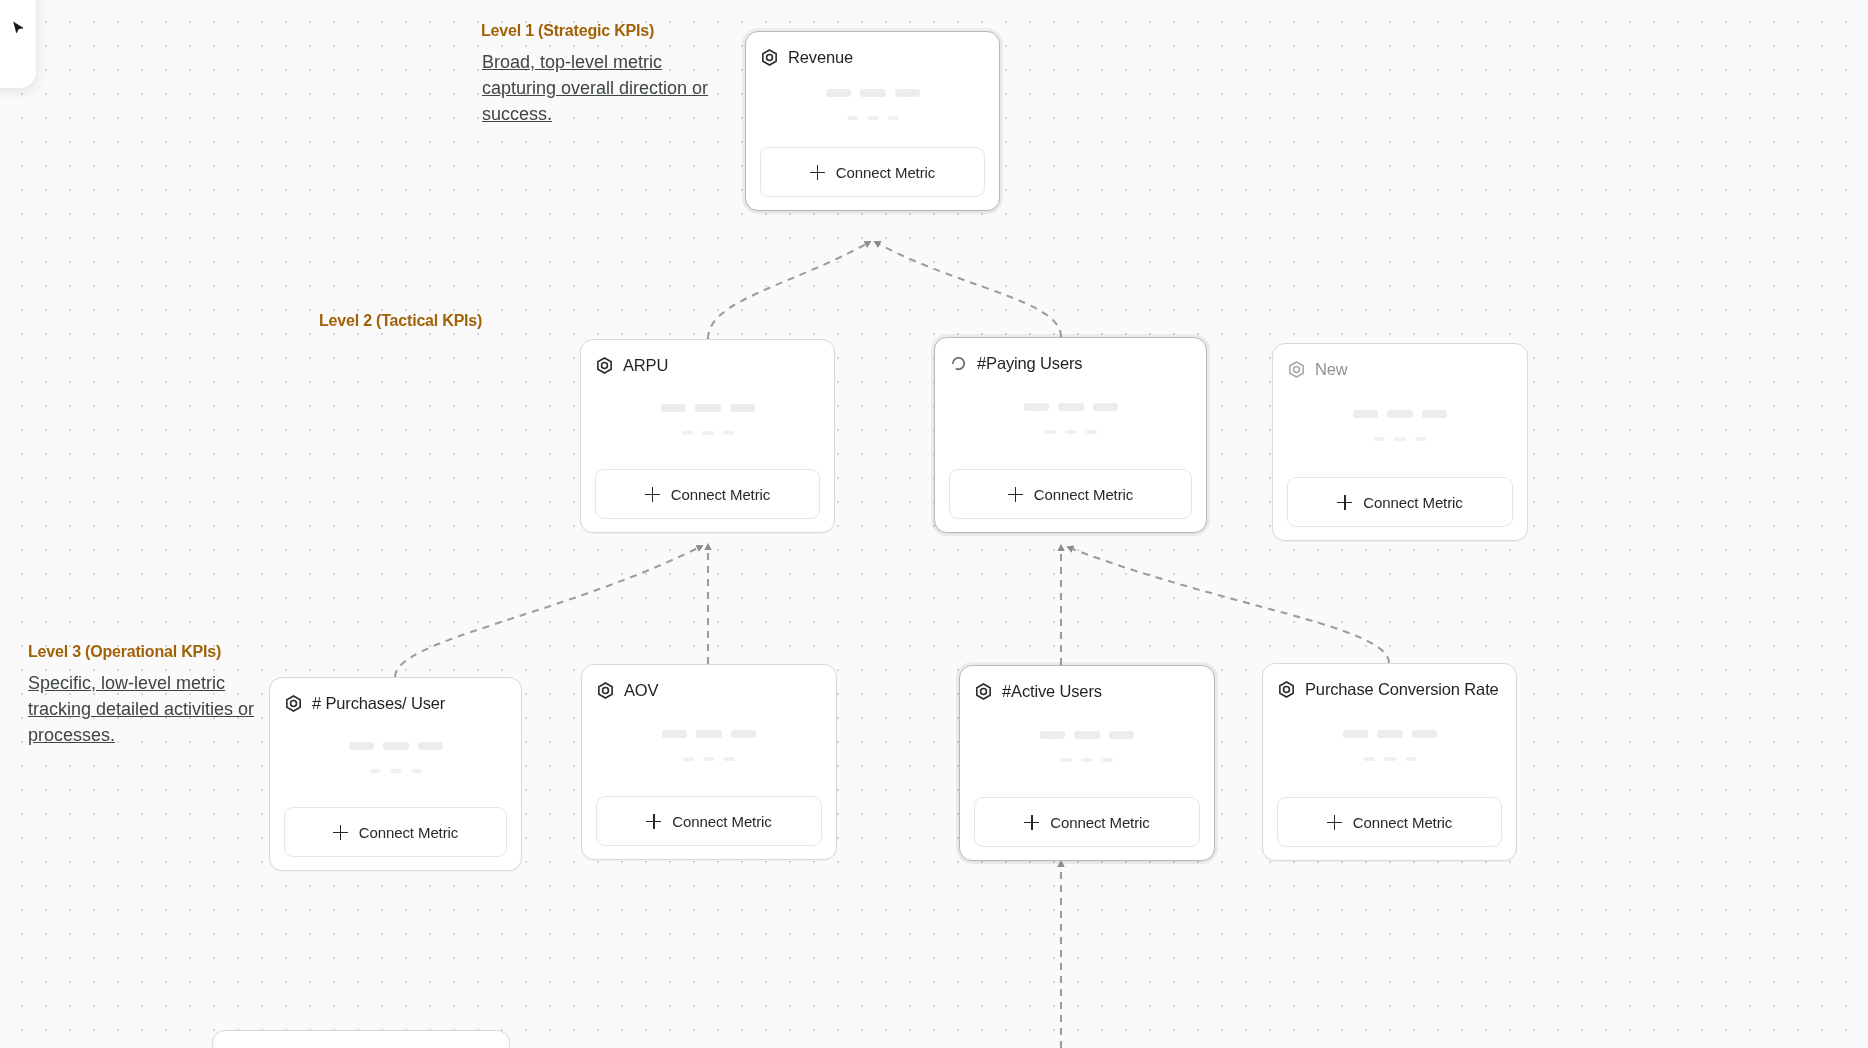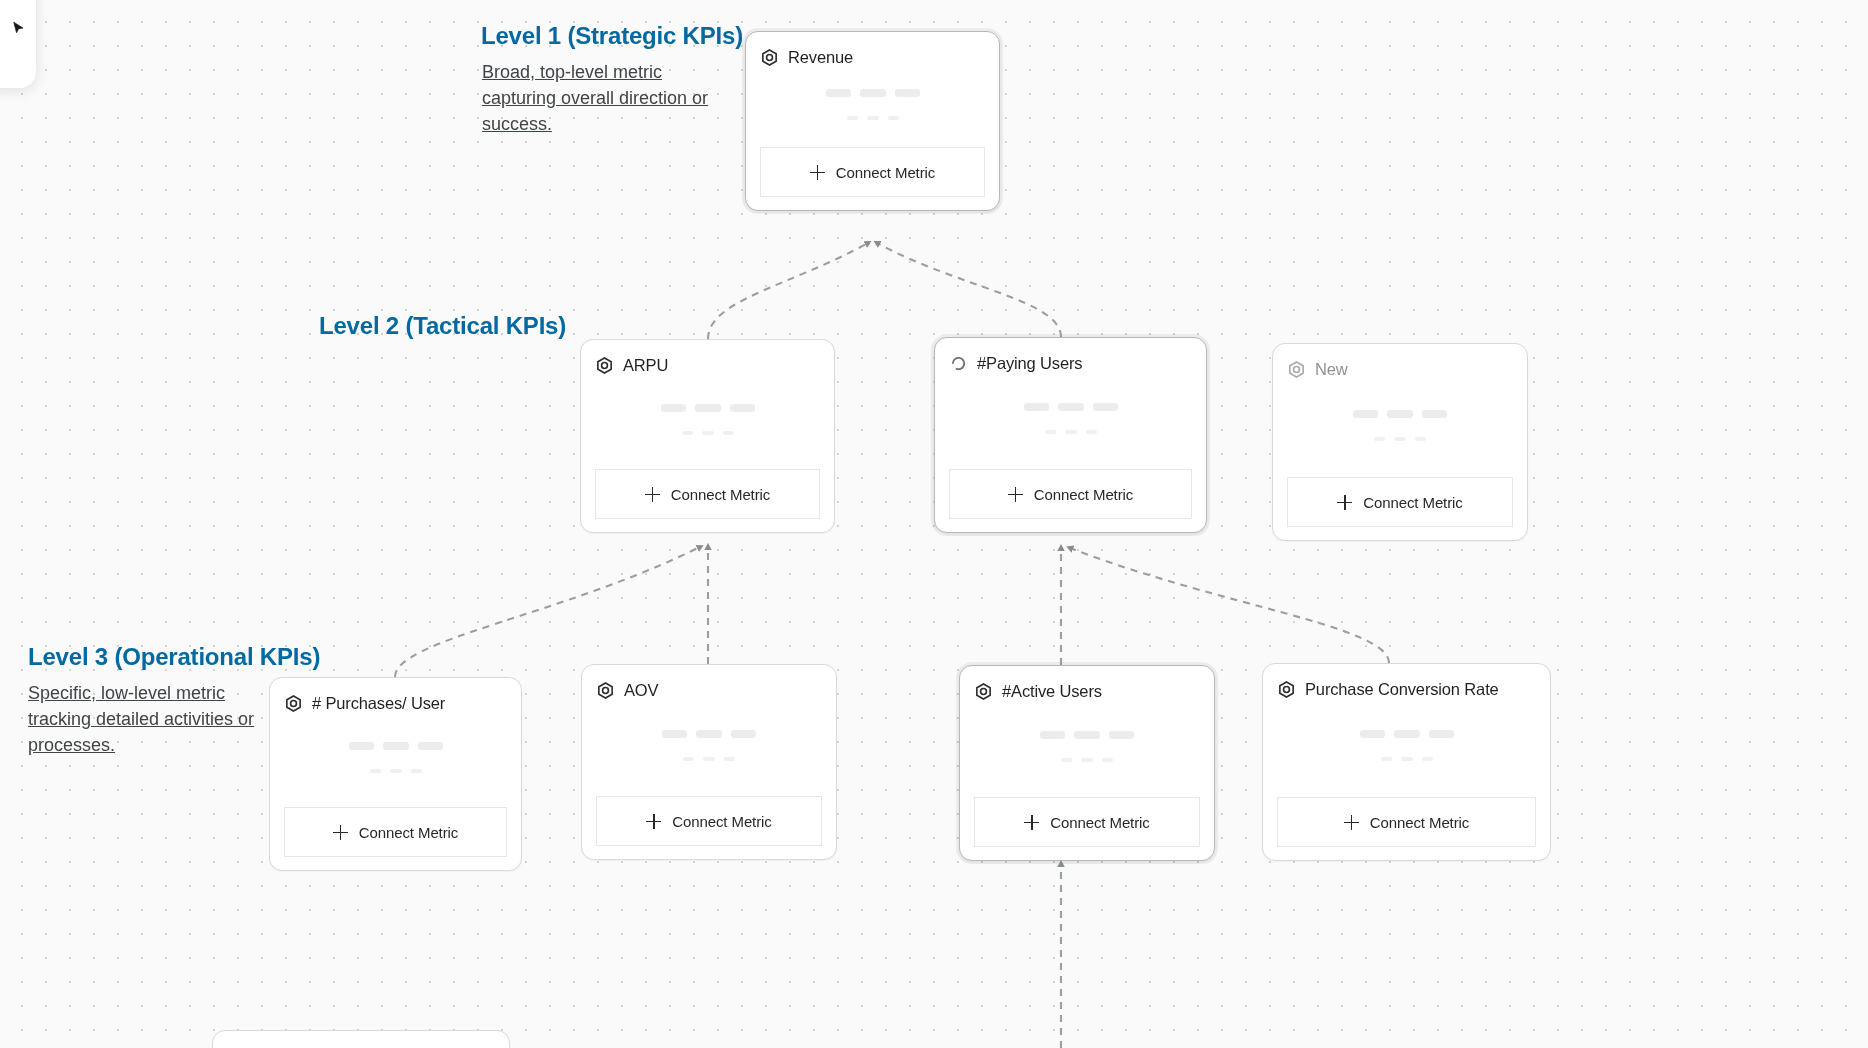--- a/index.html
+++ b/index.html
@@ -37,23 +37,23 @@
     pointer-events: none;
     z-index: 1;
   }
 
   
   .level-label {
     position: absolute;
     z-index: 3;
   }
   .level-title {
-    font-size: 24px;
+    font-size: 16px;
     font-weight: bold;
-    color: #0369a1;
+    color: #a16207;
     letter-spacing: -0.2px;
     white-space: nowrap;
   }
   .level-desc {
     margin-top: 9px;
     font-size: 18px;
     line-height: 1.45;
     color: #3f4447;
     max-width: 240px;
     text-decoration: underline;
@@ -140,21 +140,21 @@
     border-radius: 2px;
   }
   .skeleton-row.faint .skel.w1 { width: 11px; }
   .skeleton-row.faint .skel.w2 { width: 12px; }
   .skeleton-row.faint .skel.w3 { width: 11px; }
 
   .connect-btn {
     flex: 0 0 auto;
     height: 50px;
     border: 1px solid #e6e6e6;
-    border-radius: 0;
+    border-radius: 9px;
     background: #fff;
     display: flex;
     align-items: center;
     justify-content: center;
     gap: 11px;
     cursor: pointer;
     font-family: inherit;
   }
   .plus-icon {
     width: 15px; height: 15px;
@@ -177,21 +177,21 @@
   }
 
   
   #node-revenue      { left: 745px;  top: 31px;  width: 255px; height: 180px; }
   #node-arpu         { left: 580px;  top: 339px; width: 255px; height: 194px; }
   #node-paying-users { left: 934px;  top: 337px; width: 273px; height: 196px; }
   #node-new          { left: 1272px; top: 343px; width: 256px; height: 198px; }
   #node-purchases    { left: 269px;  top: 677px; width: 253px; height: 194px; }
   #node-aov          { left: 581px;  top: 664px; width: 256px; height: 196px; }
   #node-active-users { left: 934px;  top: 665px; width: 256px; height: 196px; margin-left: 25px; }
-  #node-conversion   { left: 1262px; top: 663px; width: 289px; height: 198px; }
+  #node-conversion   { left: 1262px; top: 663px; width: 255px; height: 198px; }
 
   #node-revenue .node-body,
   #node-arpu .node-body,
   #node-paying-users .node-body,
   #node-new .node-body,
   #node-purchases .node-body,
   #node-aov .node-body,
   #node-active-users .node-body,
   #node-conversion .node-body { gap: 19px; }
 

